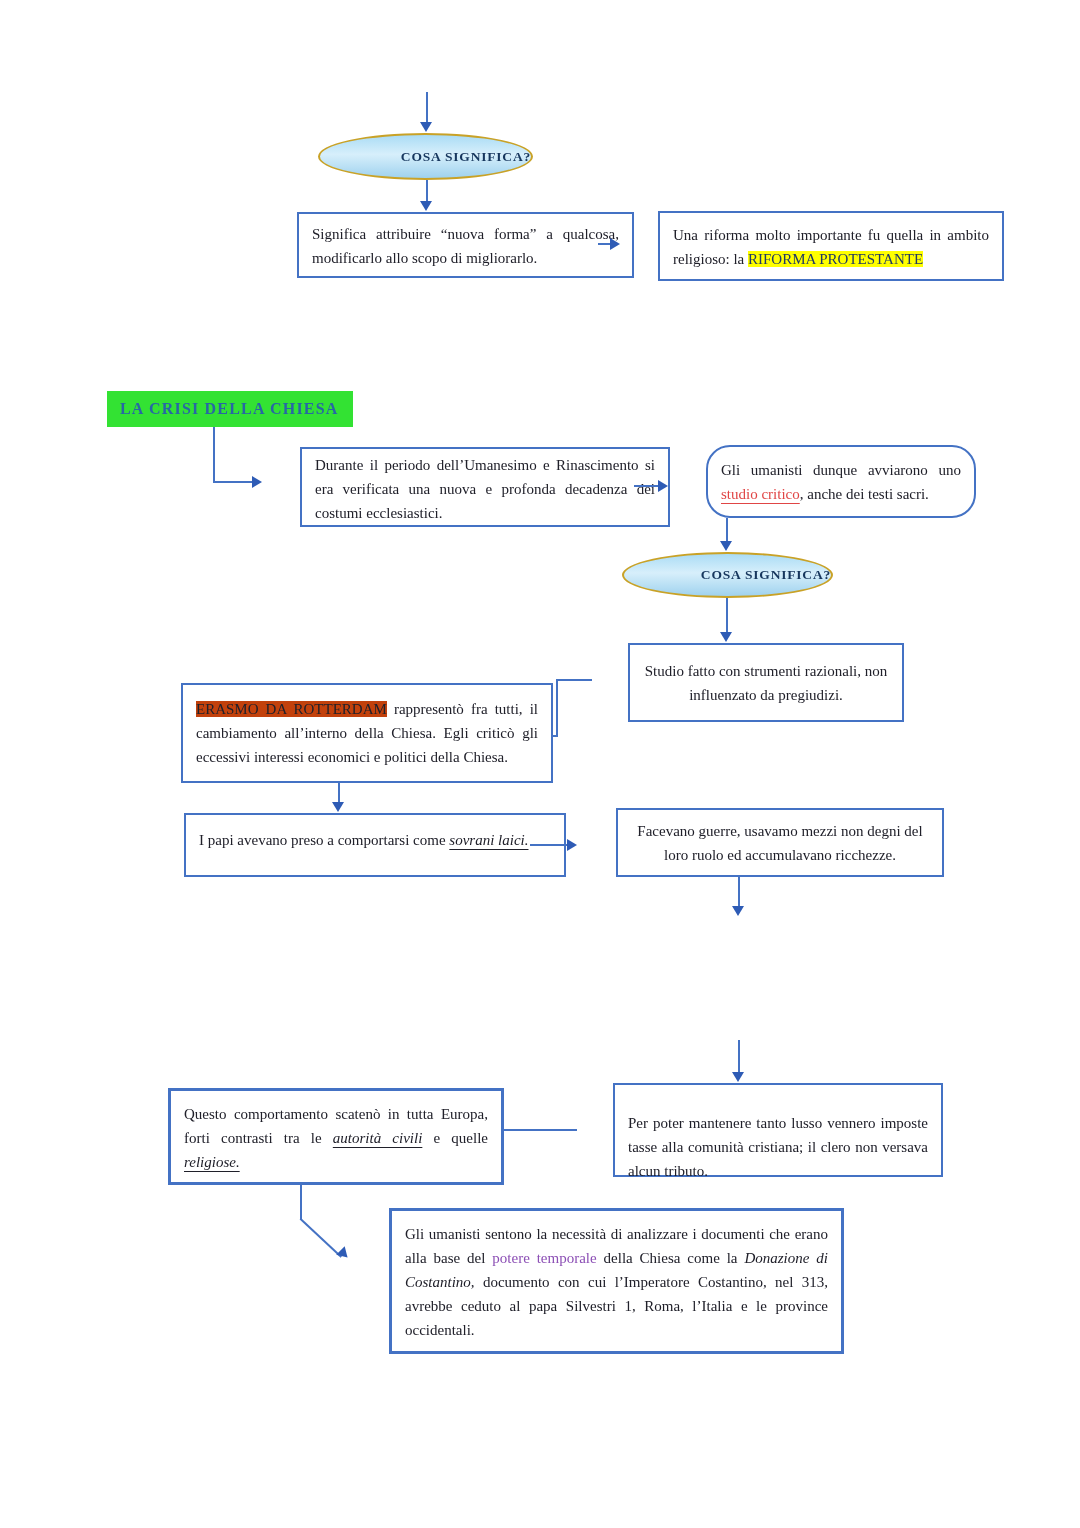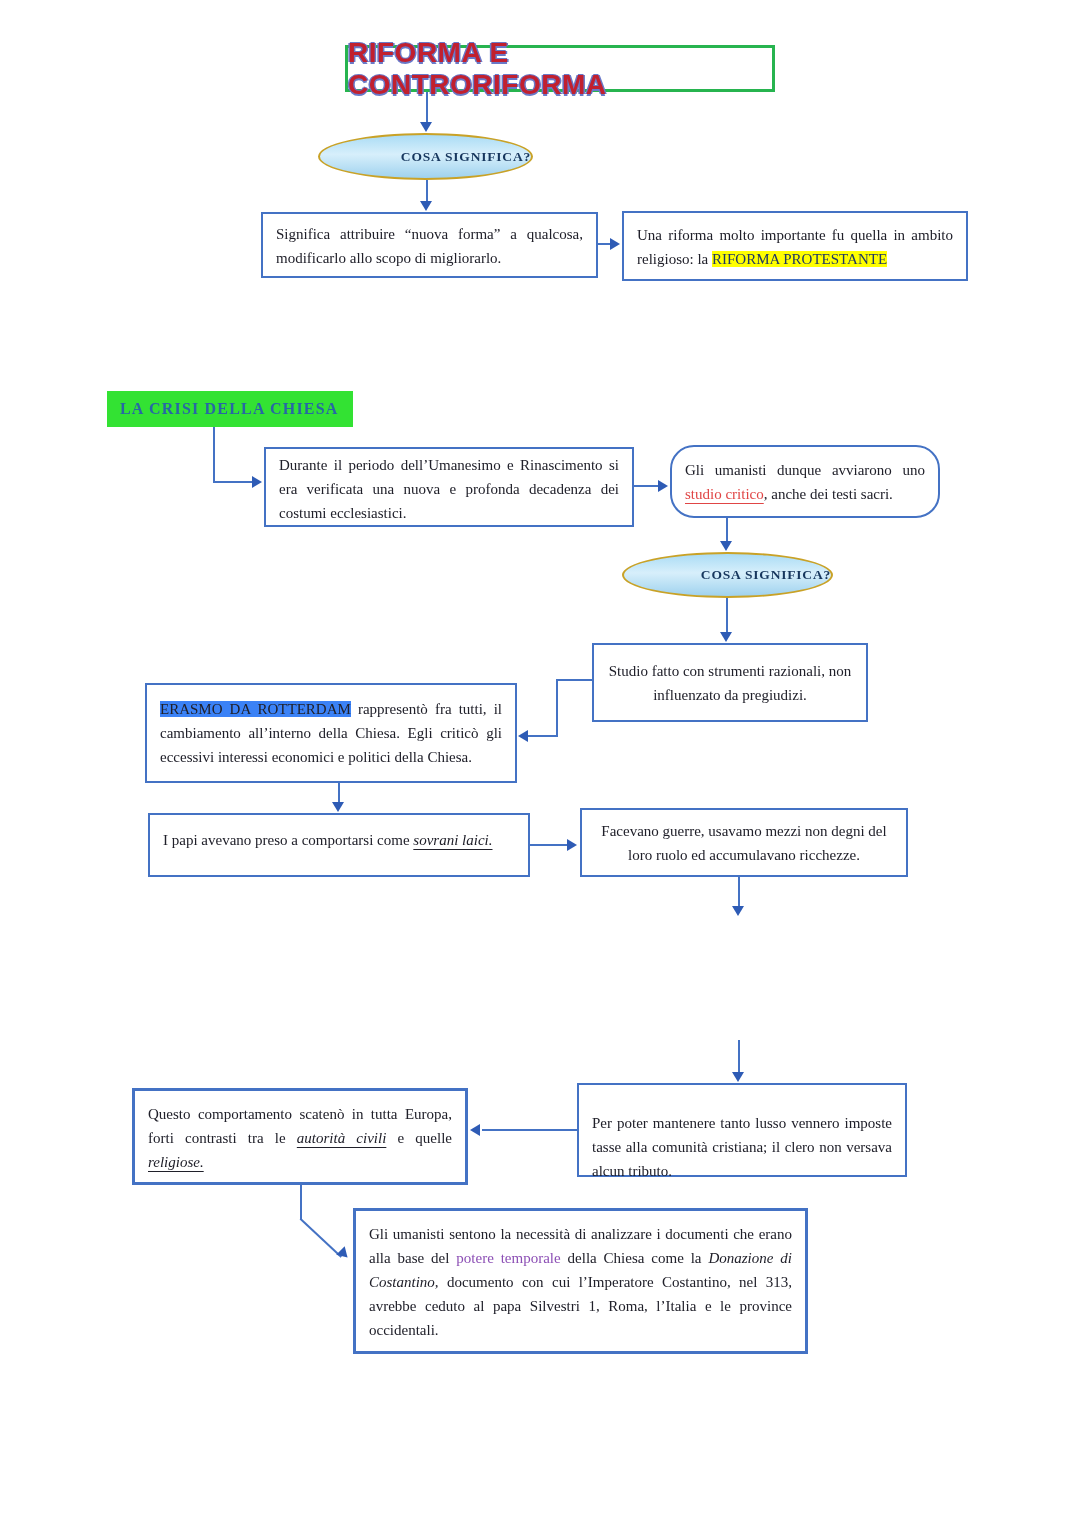--- a/index.html
+++ b/index.html
@@ -41,61 +41,58 @@
     padding-left:13px;
   }
   .green-label span{
     font-size:16px;font-weight:700;color:#2767a5;letter-spacing:1.2px;
   }
 
   
   .nbox{
     position:absolute;border:2px solid #4472c4;background:#fff;
     box-sizing:border-box;color:#20202a;font-size:15px;line-height:24px;
-    text-align:justify;padding:9px 13px;
+    text-align:justify;padding:9px 13px;margin-left:36px;
   }
   .nbox.center{text-align:center;display:flex;flex-direction:column;justify-content:center;}
   #box-significa{left:261px;top:212px;width:337px;height:66px;padding-top:8px;}
   #box-riforma{left:622px;top:211px;width:346px;height:70px;padding-top:10px;}
   #box-durante{left:264px;top:447px;width:370px;height:80px;padding-top:4px;}
   #box-umanisti{left:670px;top:445px;width:270px;height:73px;padding-top:11px;border-radius:24px;}
   #box-studio{left:592px;top:643px;width:276px;height:79px;}
   #box-erasmo{left:145px;top:683px;width:372px;height:100px;padding-top:12px;}
   #box-papi{left:148px;top:813px;width:382px;height:64px;padding-top:13px;text-align:left;}
   #box-facevano{left:580px;top:808px;width:328px;height:69px;align-items:flex-end;}
   #box-famiglie{left:580px;top:917px;width:330px;height:123px;padding-top:11px;}
   #box-lusso{left:577px;top:1083px;width:330px;height:94px;padding-top:26px;}
   #box-questo{left:132px;top:1088px;width:336px;height:97px;padding-top:11px;border-width:3px;}
   #box-donazione{left:353px;top:1208px;width:455px;height:146px;padding-top:11px;border-width:3px;}
 
   
-  .seg-hl{background:#3b82f6;}
+  .seg-hl{background:#c2410c;}
   .seg-hl-navy{background:#ffff00;color:#1f3864;}
   .seg-red-u{color:#e04545;text-decoration:underline;text-decoration-color:#e04545;text-underline-offset:4px;}
   .seg-purple-u{color:#8c4fb5;text-decoration:underline;text-decoration-color:#8c4fb5;text-underline-offset:4px;}
   .seg-purple{color:#8c4fb5;}
   .seg-it-u{font-style:italic;text-decoration:underline;text-underline-offset:4px;}
   .seg-it{font-style:italic;}
 
   
   .ln{position:absolute;background:#4472c4;}
   .ah{position:absolute;width:0;height:0;}
   .ah-down{border-left:6px solid transparent;border-right:6px solid transparent;border-top:10px solid #2e5bb5;}
   .ah-right{border-top:6px solid transparent;border-bottom:6px solid transparent;border-left:10px solid #2e5bb5;}
   .ah-left{border-top:6px solid transparent;border-bottom:6px solid transparent;border-right:10px solid #2e5bb5;}
   .diag{transform-origin:0 0;}
 </style>
 </head>
 <body>
 
 <div class="canvas">
 
-  <div class="title-box">
-    <span class="title-text">RIFORMA E CONTRORIFORMA</span>
-  </div>
 
   <div class="ln" style="left:426px;top:92px;width:2px;height:32px;"></div>
   <div class="ah ah-down" style="left:420px;top:122px;"></div>
 
   <div class="ellipse e1">
     <span>COSA SIGNIFICA?</span>
   </div>
 
   <div class="ln" style="left:426px;top:180px;width:2px;height:22px;"></div>
   <div class="ah ah-down" style="left:420px;top:201px;"></div>

